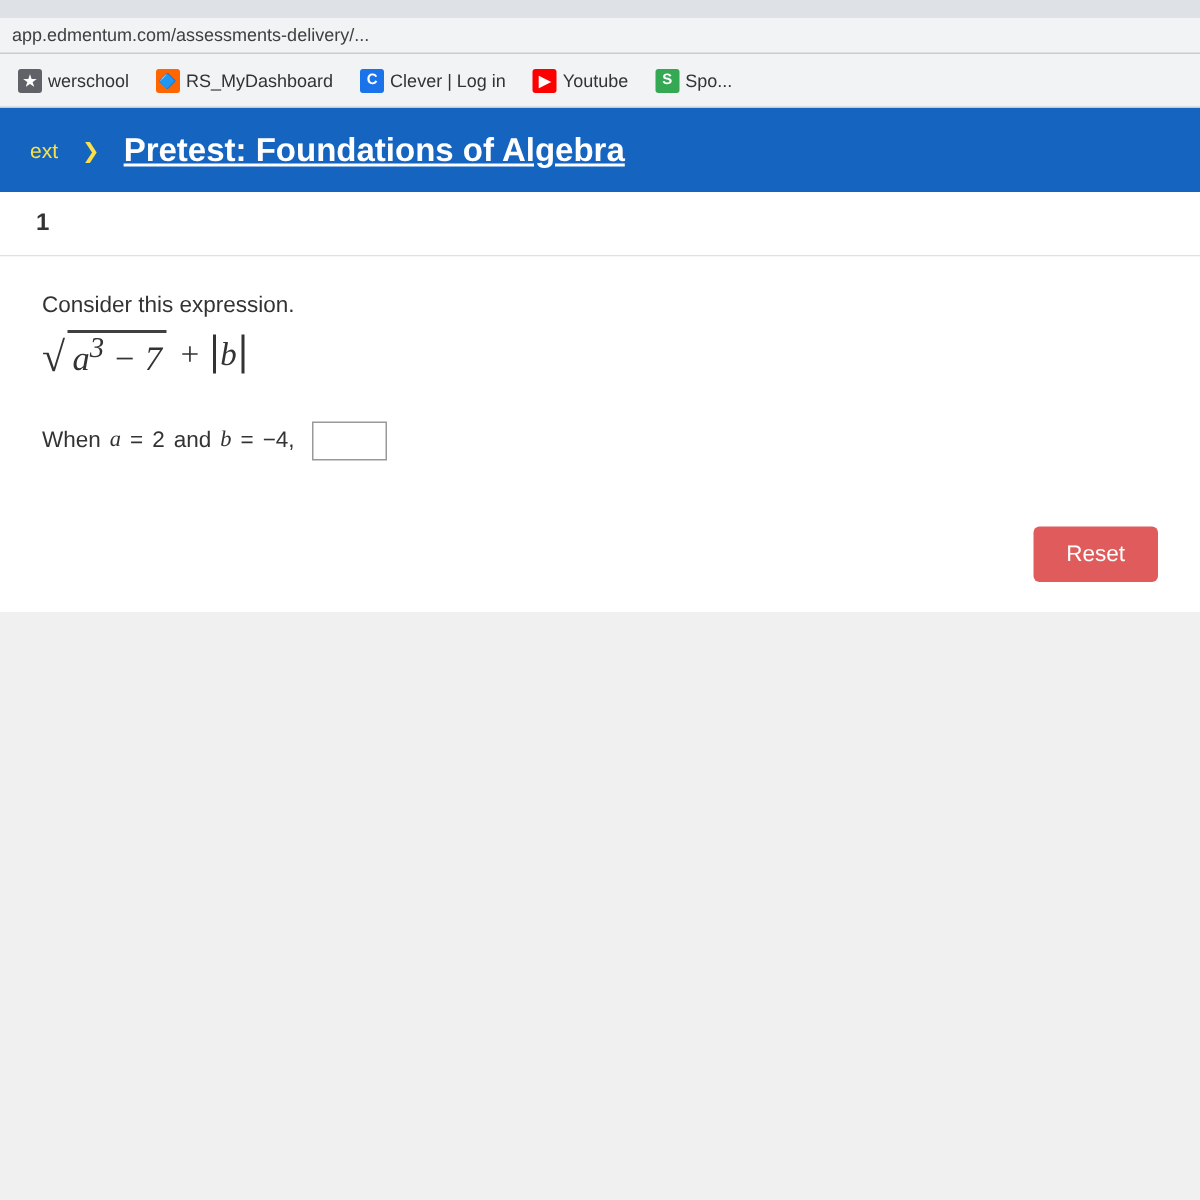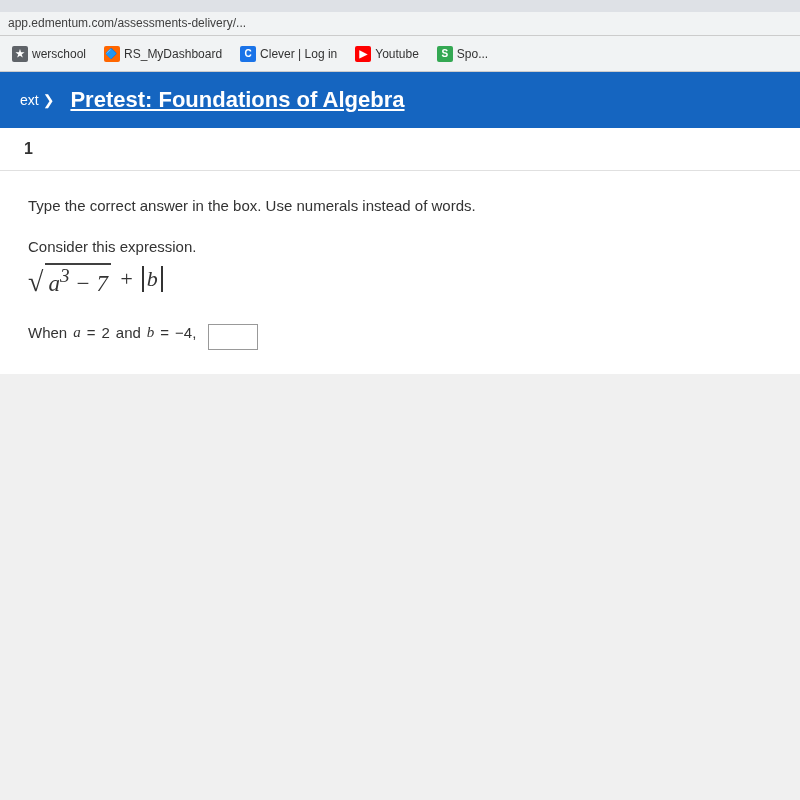--- a/index.html
+++ b/index.html
@@ -76,23 +76,23 @@
       color: white;
       padding: 12px 20px;
       display: flex;
       align-items: center;
       gap: 16px;
       height: 56px;
     }
 
     .header-nav {
       display: flex;
-      gap: 4px;
+      gap: 16px;
       font-size: 14px;
-      color: #ffffff;
+      color: #fde047;
     }
 
     .header-title {
       font-size: 22px;
       font-weight: bold;
       color: white;
       text-decoration: underline;
     }
 
     
@@ -163,20 +163,21 @@
     .abs-value {
       border-left: 2px solid #333;
       border-right: 2px solid #333;
       padding: 0 3px;
     }
 
     .when-line {
       font-size: 15px;
       color: #333;
       display: flex;
+      align-items: center;
       gap: 6px;
       flex-wrap: wrap;
     }
 
     .answer-box {
       display: inline-block;
       width: 50px;
       height: 26px;
       border: 1px solid #999;
       background: white;
@@ -249,21 +250,20 @@
 </div>
 
 <div class="main-content">
 
   <div class="question-number-bar">
     <span>1</span>
   </div>
 
   <div class="question-body">
 
-    <div class="instruction-text">Type the correct answer in the box. Use numerals instead of words.</div>
 
     <div class="consider-text">Consider this expression.</div>
 
     <div class="expression-display">
       <span class="sqrt-container">
         <span class="sqrt-symbol">√</span>
         <span class="sqrt-content">a<sup>3</sup> − 7</span>
       </span>
       <span>+</span>
       <span class="abs-value">b</span>
@@ -276,14 +276,17 @@
       <span>2</span>
       <span>and</span>
       <span class="math-inline">b</span>
       <span>=</span>
       <span>−4,</span>
       <input type="text" class="answer-box" style="">
     </div>
 
   </div>
 
+  <div class="button-area">
+    <button class="reset-button">Reset</button>
+  </div>
 
 </div>
 
 </body></html>

